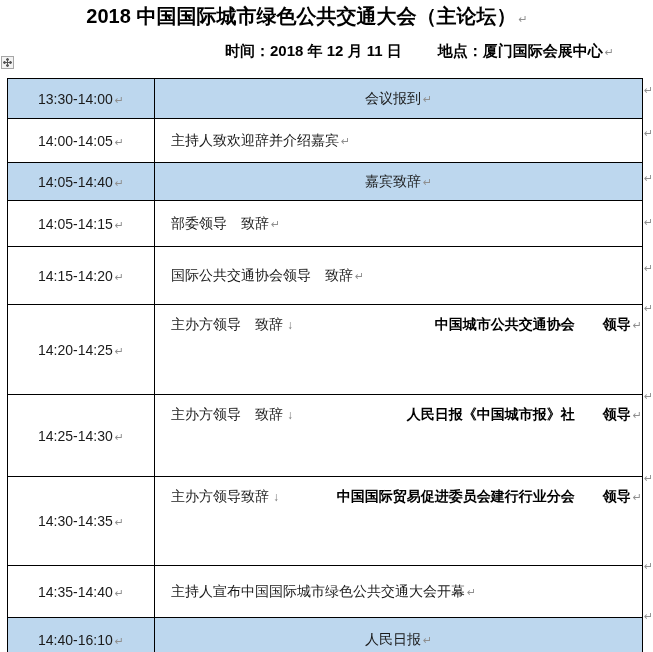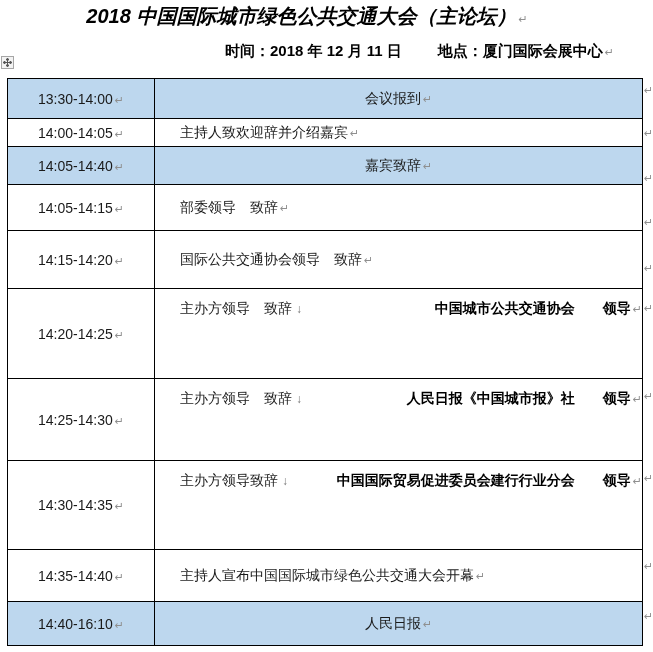--- a/index.html
+++ b/index.html
@@ -6,21 +6,20 @@
   html,body { margin:0; padding:0; background:#fff; }
   .page {
     position:relative; width:653px; height:652px; background:#ffffff;
     font-family:"Liberation Sans","DejaVu Sans",sans-serif;
     color:#1a1a1a; overflow:hidden;
   }
   .doc-title {
     position:absolute; top:3px; left:0; width:614px;
     text-align:center; font-size:20px; font-weight:bold; color:#000;
     white-space:nowrap;
-    font-style:italic;
   }
   .doc-sub {
     position:absolute; top:42px; left:0; width:614px;
     text-align:right; font-size:15px; font-weight:bold; color:#000;
     white-space:nowrap;
   }
   .meta-gap { display:inline-block; width:36px; }
   .pmark { color:#8f8f8f; font-size:11px; margin-left:2px; font-weight:normal; }
   .bmark { color:#777777; font-size:12px; margin-left:4px; font-weight:normal; }
   .pm-right { position:absolute; left:644px; color:#8f8f8f; font-size:11px; }
@@ -33,21 +32,21 @@
 
   table.agenda {
     position:absolute; left:7px; top:78px; width:636px;
     border-collapse:collapse; table-layout:fixed;
   }
   .agenda td {
     border:1.5px solid #000000; padding:0;
     vertical-align:middle; font-size:14px; color:#1a1a1a;
   }
   .agenda td.time { text-align:center;margin-left:40px; }
-  .agenda td.content { padding-left:25px; }
+  .agenda td.content { padding-left:16px; }
   tr.hl td { background:var(--hl,#BDD7EE); }
   tr.hl td.content { text-align:center; padding-left:0;margin-top:26px; }
 
   tr.dbl td.content { vertical-align:top; }
   .wrap { display:flex; justify-content:space-between; padding:11px 0 13px; }
   .w90 { height:87px; } .w82 { height:79px; } .w89 { height:86px;text-align:right; }
   .line2 { font-weight:bold; color:#000; }
 </style>
 </head>
 <body>
@@ -80,21 +79,21 @@
         <col style="width:147px">
         <col>
       </colgroup>
 
     <tbody>
         <tr class="hl" style="height:40px">
       <td class="time"><span>13:30-14:00</span><span class="pmark">↵</span></td>
       <td class="content"><span>会议报到</span><span class="pmark">↵</span></td>
     </tr>
 
-    <tr style="height:28px">
+    <tr style="height:44px">
       <td class="time"><span>14:00-14:05</span><span class="pmark">↵</span></td>
       <td class="content"><span>主持人致欢迎辞并介绍嘉宾</span><span class="pmark">↵</span></td>
     </tr>
 
     <tr class="hl" style="height:38px">
       <td class="time"><span>14:05-14:40</span><span class="pmark">↵</span></td>
       <td class="content"><span>嘉宾致辞</span><span class="pmark">↵</span></td>
     </tr>
 
     <tr style="height:46px">

